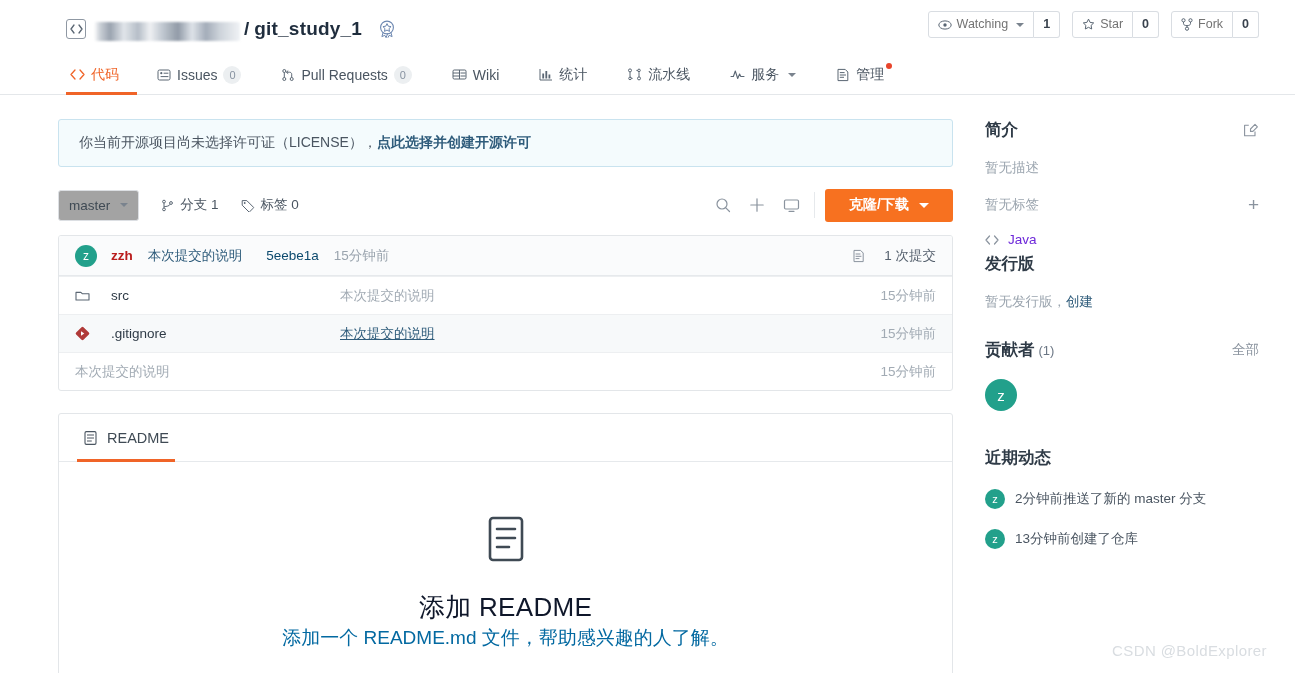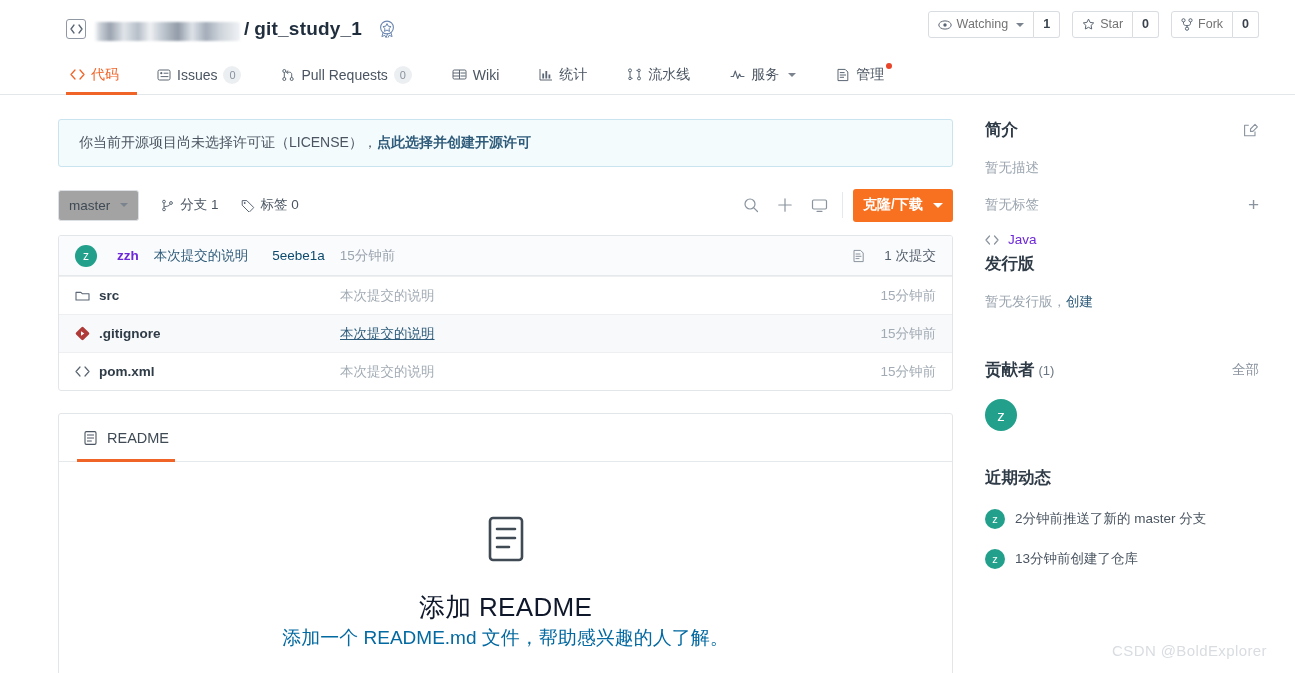--- a/index.html
+++ b/index.html
@@ -115,51 +115,51 @@
     border: 1px solid #dcdfe3; background: #a3a3a3; border-radius: 3px;
     height: 31px; padding: 0 10px; display: flex; align-items: center;
     font-size: 13.5px; color: #3f4a54; gap: 7px;
   }
   .meta-link { display: flex; align-items: center; gap: 6px; font-size: 13.5px; color: #4a5561; margin-left: 22px; cursor: pointer; }
   .toolbar-spacer { flex: 1; }
   .icon-btn { width: 34px; height: 30px; display: flex; align-items: center; justify-content: center; color: #8a939e; cursor: pointer; }
   .vdiv { width: 1px; height: 26px; background: #e6e9ec; margin: 0 10px 0 6px; }
   .btn-clone {
     background: #f77120; color: #fff; border-radius: 3px;
-    height: 33px; padding: 0 10px; display: flex; align-items: center; gap: 10px;
+    height: 33px; padding: 0 24px; display: flex; align-items: center; gap: 10px;
     font-size: 14px; font-weight: 700; cursor: pointer;
   }
   .btn-clone .caret-w { width: 0; height: 0; border-left: 5px solid transparent; border-right: 5px solid transparent; border-top: 5px solid #fff; }
 
   
   .file-table { margin-top: 14px; border: 1px solid #e3e6e9; border-radius: 3px; overflow: hidden; background: #fff; }
   .commit-bar {
     display: flex; align-items: center; height: 40px; padding: 0 16px;
     background: #fafbfc; border-bottom: 1px solid #e6e9ec; font-size: 13.5px;
   }
   .avatar {
     width: 22px; height: 22px; border-radius: 50%; background: #22a08b;
     color: #fff; font-size: 12px; display: flex; align-items: center; justify-content: center;
     flex: none; font-weight: 400;
   }
   .avatar.sm { width: 20px; height: 20px; font-size: 11px; }
   .avatar.lg { width: 32px; height: 32px; font-size: 15px; }
-  .commit-author { margin-left: 20px; font-weight: 700; color: #6d28d9; }
+  .commit-author { margin-left: 14px; font-weight: 700; color: #b91c1c; }
   .commit-msg { margin-left: 15px; color: #2f5c7b; }
   .commit-sha { margin-left: 24px; color: #0c4a6e; }
   .commit-time { margin-left: 15px; color: #9aa4ae; }
   .commit-count { margin-left: auto; display: flex; align-items: center; gap: 18px; color: #56616e; font-size: 13.5px; }
 
   .file-row {
     display: flex; align-items: center; height: 38px; padding: 0 16px;
     border-top: 1px solid #edeff1; font-size: 13.5px;
   }
   .file-row:first-of-type { border-top: none; }
   .file-row.hover { background: #f7f9fa; }
-  .file-name { display: flex; align-items: center; gap: 9px; width: 265px; color: #2f3b47; font-weight: bold; }
+  .file-name { display: flex; align-items: center; gap: 21px; width: 265px; color: #2f3b47; }
   .file-name .nm { color: #2f3b47; }
   .file-commit { flex: 1; color: #a2abb4; }
   .file-commit.link { color: #2f5c7b; text-decoration: underline; }
   .file-time { color: #a2abb4; text-align: right; }
 
   
   .readme-card { margin-top: 22px; border: 1px solid #e3e6e9; border-radius: 3px; background: #fff; }
   .readme-tabs { border-bottom: 1px solid #e6e9ec; padding: 0 18px; display: flex; }
   .readme-tab {
     display: flex; align-items: center; gap: 9px;
@@ -177,21 +177,21 @@
   .side-sec { margin-bottom: 6px; }
   .side-head { display: flex; align-items: center; font-size: 16.5px; font-weight: 700; color: #2f3b47; }
   .side-head .act { margin-left: auto; color: #8a939e; cursor: pointer; display: flex; align-items: center; }
   .side-head .cnt { font-size: 13px; font-weight: 400; color: #6b7684; margin-left: 4px; }
   .side-head .all { margin-left: auto; font-size: 13.5px; color: #8a939e; font-weight: 400; cursor: pointer; }
   .side-row { display: flex; align-items: center; font-size: 13.5px; color: #9aa4ae; margin-top: 18px; }
   .side-row .plus { margin-left: auto; color: #8a939e; font-size: 19px; line-height: 1; cursor: pointer; }
   .side-row .lang { color: #6d28d9; }
   .side-row a { color: #2f5c7b; text-decoration: none; }
   .side-sec.intro { }
-  .side-sec.release { margin-bottom: 48px; }
+  .side-sec.release { margin-bottom: 28px; }
   .side-sec.contrib { margin-bottom: 36px; }
   .contrib-avatars { margin-top: 18px; display: flex; gap: 8px; }
   .activity-item { display: flex; align-items: center; gap: 10px; margin-top: 20px; font-size: 13.5px; color: #4a5561; }
 
   .watermark {
     position: absolute; right: 28px; bottom: 14px;
     font-size: 15px; color: #d9dde1; letter-spacing: .4px;
     font-family: "Liberation Sans", sans-serif;
   }
   svg { display: block; }
@@ -457,28 +457,20 @@
                   <path d="M6 5.2l3.3 2.3L6 9.8z" fill="#fff"></path>
                 </svg>
             </span>
             <span class="nm">.gitignore</span>
           </span>
           <span class="file-commit link">本次提交的说明</span>
           <span class="file-time">15分钟前</span>
         </div>
 
         <div class="file-row">
-          <span class="file-name">
-            <span class="ico">
-              <svg width="15" height="11" viewBox="0 0 15 11">
-                  <path d="M5 1L1 5.5 5 10M10 1l4 4.5-4 4.5" fill="none" stroke="#5a6673" stroke-width="1.2" stroke-linecap="round" stroke-linejoin="round"></path>
-                </svg>
-            </span>
-            <span class="nm">pom.xml</span>
-          </span>
           <span class="file-commit">本次提交的说明</span>
           <span class="file-time">15分钟前</span>
         </div>
       </div>
 
       <div class="readme-card">
         <div class="readme-tabs">
           <div class="readme-tab active">
             <span class="ico">
               <svg width="15" height="16" viewBox="0 0 15 16">

